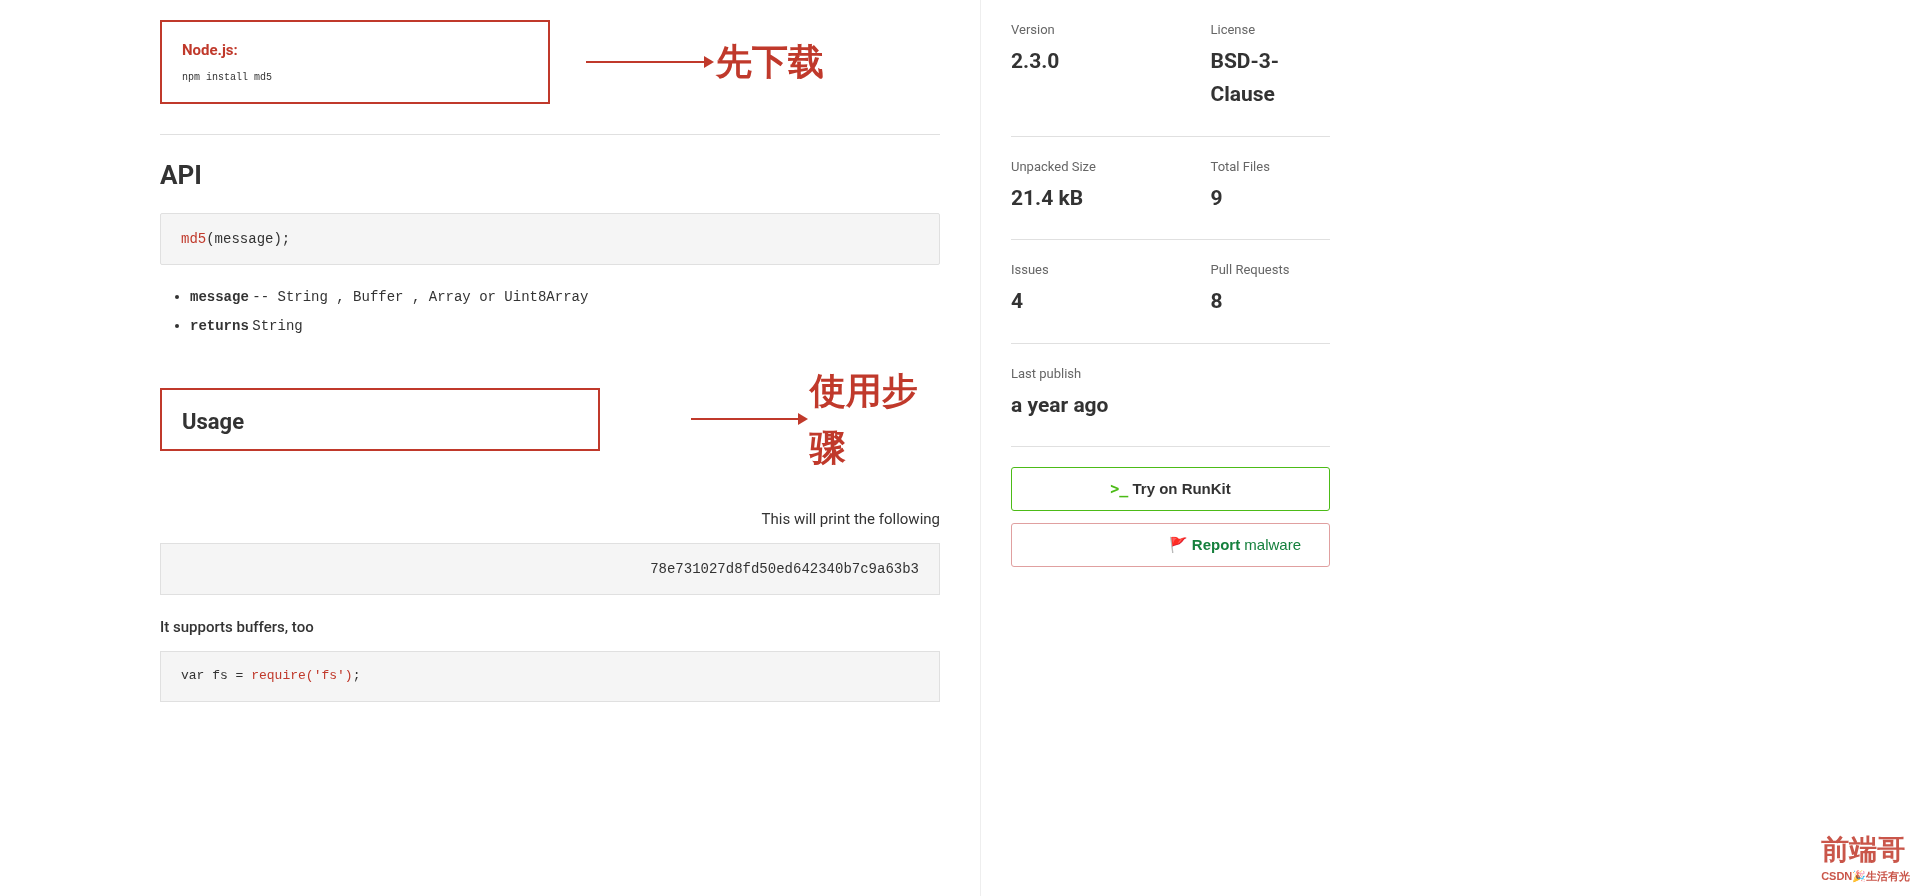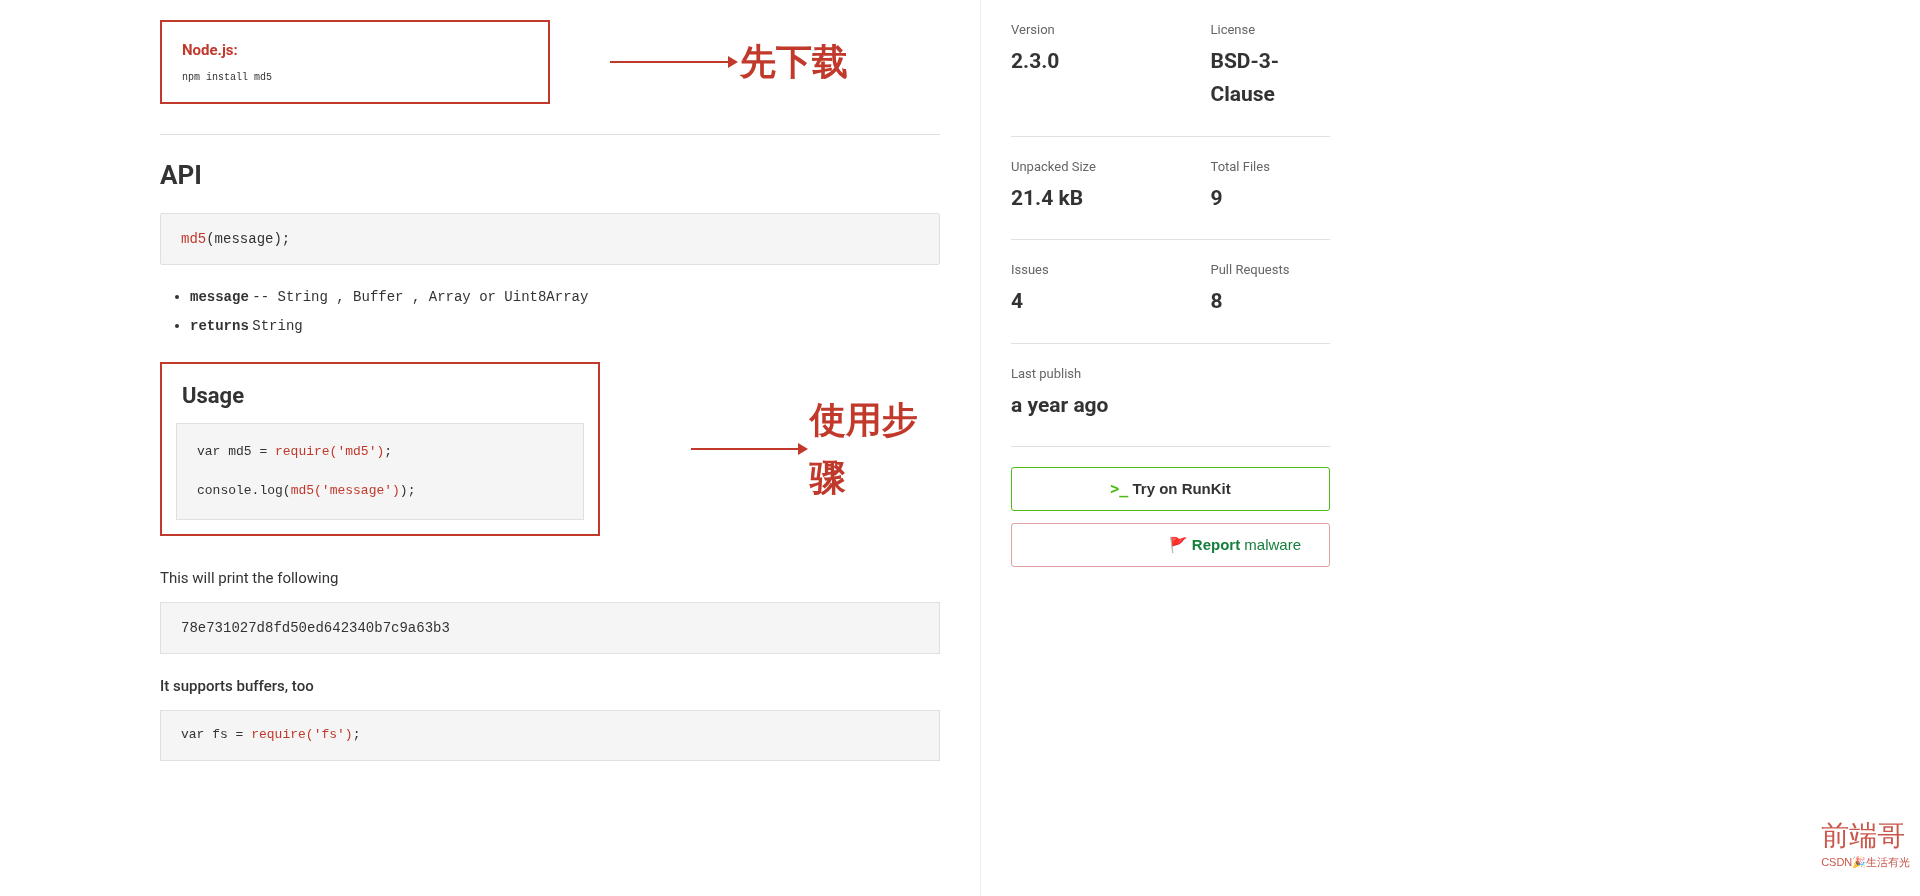--- a/index.html
+++ b/index.html
@@ -32,21 +32,21 @@
       border-left: 1px solid #eee;
       flex-shrink: 0;
     }
 
     
     .nodejs-section {
       margin-bottom: 30px;
       position: relative;
       display: flex;
       align-items: center;
-      gap: 60px;
+      gap: 36px;
     }
 
     .install-box {
       border: 2px solid #c0392b;
       padding: 16px 20px;
       width: 390px;
     }
 
     .install-box-label {
       color: #c0392b;
@@ -169,20 +169,21 @@
       line-height: 1.8;
     }
 
     .usage-code .code-red {
       color: #c0392b;
     }
 
     
     .print-section {
       margin-bottom: 20px;
+      text-align: right;
     }
 
     .print-text {
       font-size: 15px;
       color: #333;
       margin-bottom: 12px;
     }
 
     .output-box {
       background: #f5f5f5;
@@ -323,24 +324,24 @@
       border-radius: 3px;
     }
 
     .btn-report-bold {
       font-weight: bold;
     }
 
     
     .watermark {
       position: fixed;
-      bottom: 24px;
+      bottom: 10px;
       right: 10px;
       font-size: 28px;
-      font-weight: normal;
+      font-weight: bold;
       color: #c0392b;
       font-family: 'SimHei', 'Microsoft YaHei', sans-serif;
       opacity: 0.85;
       z-index: 100;
     }
 
     .watermark-sub {
       font-size: 11px;
       color: #c0392b;
       text-align: center;
@@ -386,25 +387,20 @@
         <li>
           <span class="param-name">returns</span>
           <span class="param-type"> String</span>
         </li>
       </ul>
     </div>
 
     <div class="usage-section">
       <div class="usage-box">
         <div class="usage-box-title">Usage</div>
-        <div class="usage-code">
-          <div>var  md5  =  <span class="code-red">require('md5')</span>;</div>
-          <div style="height:16px;"></div>
-          <div>console.log(<span class="code-red">md5('message')</span>);</div>
-        </div>
       </div>
       <div class="arrow-container">
         <div class="arrow-line"></div>
         <span class="annotation-text">使用步骤</span>
       </div>
     </div>
 
     <div class="print-section">
       <p class="print-text">This will print the following</p>
       <div class="output-box">

